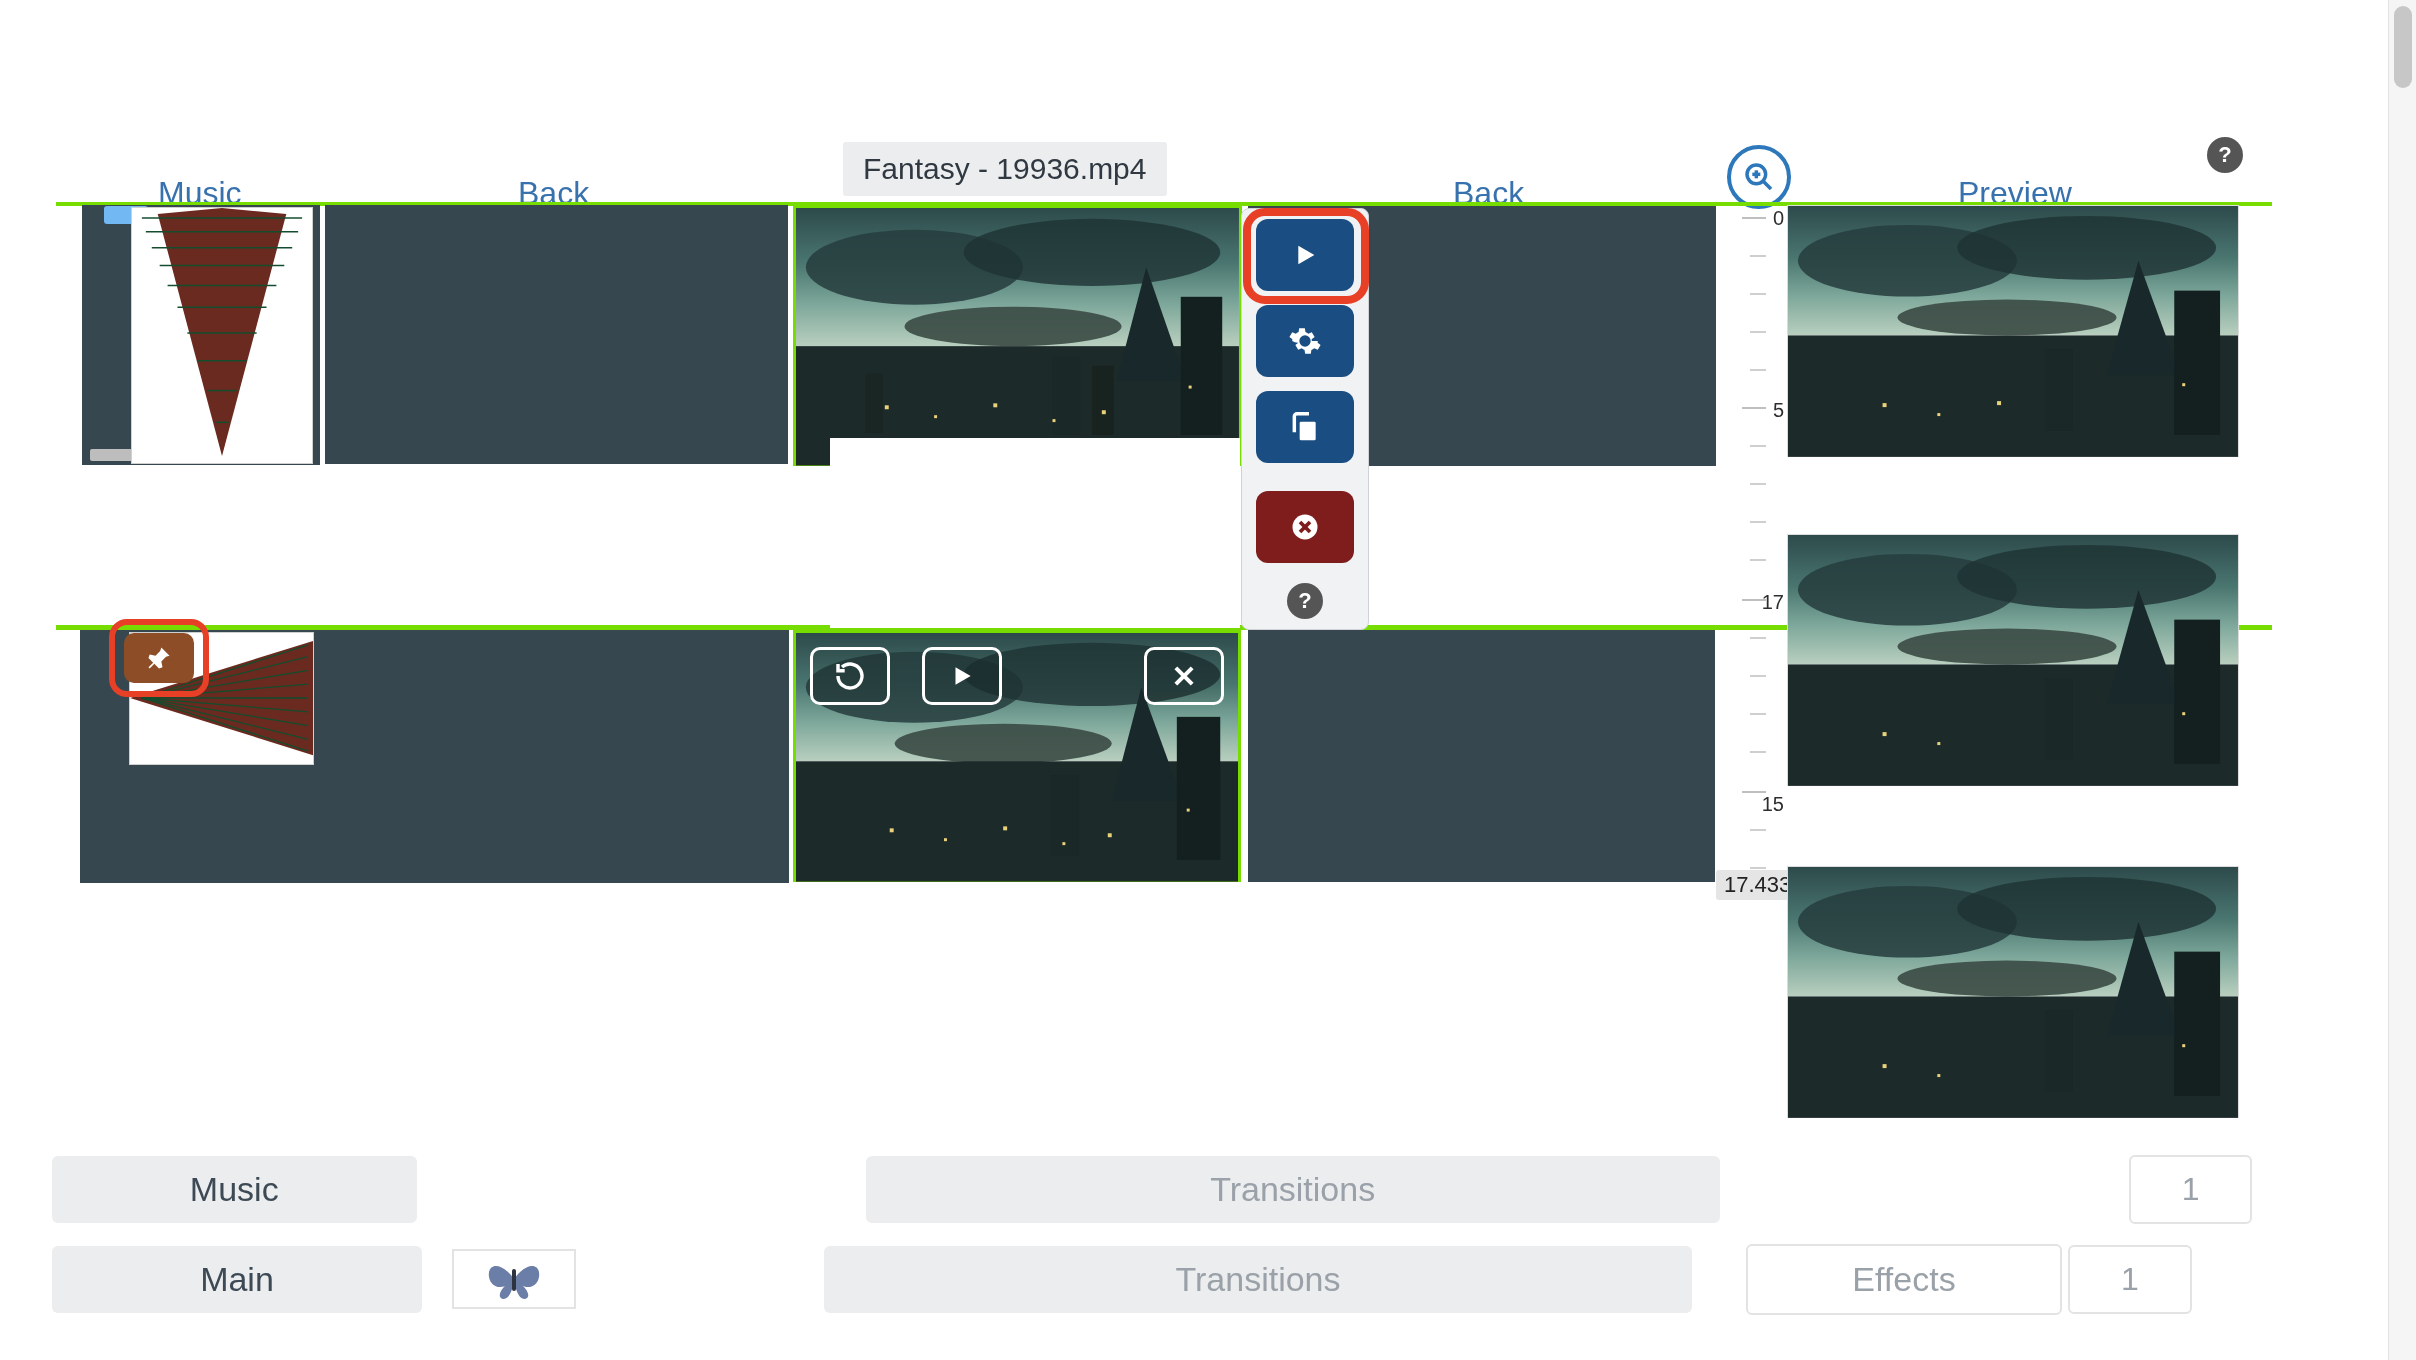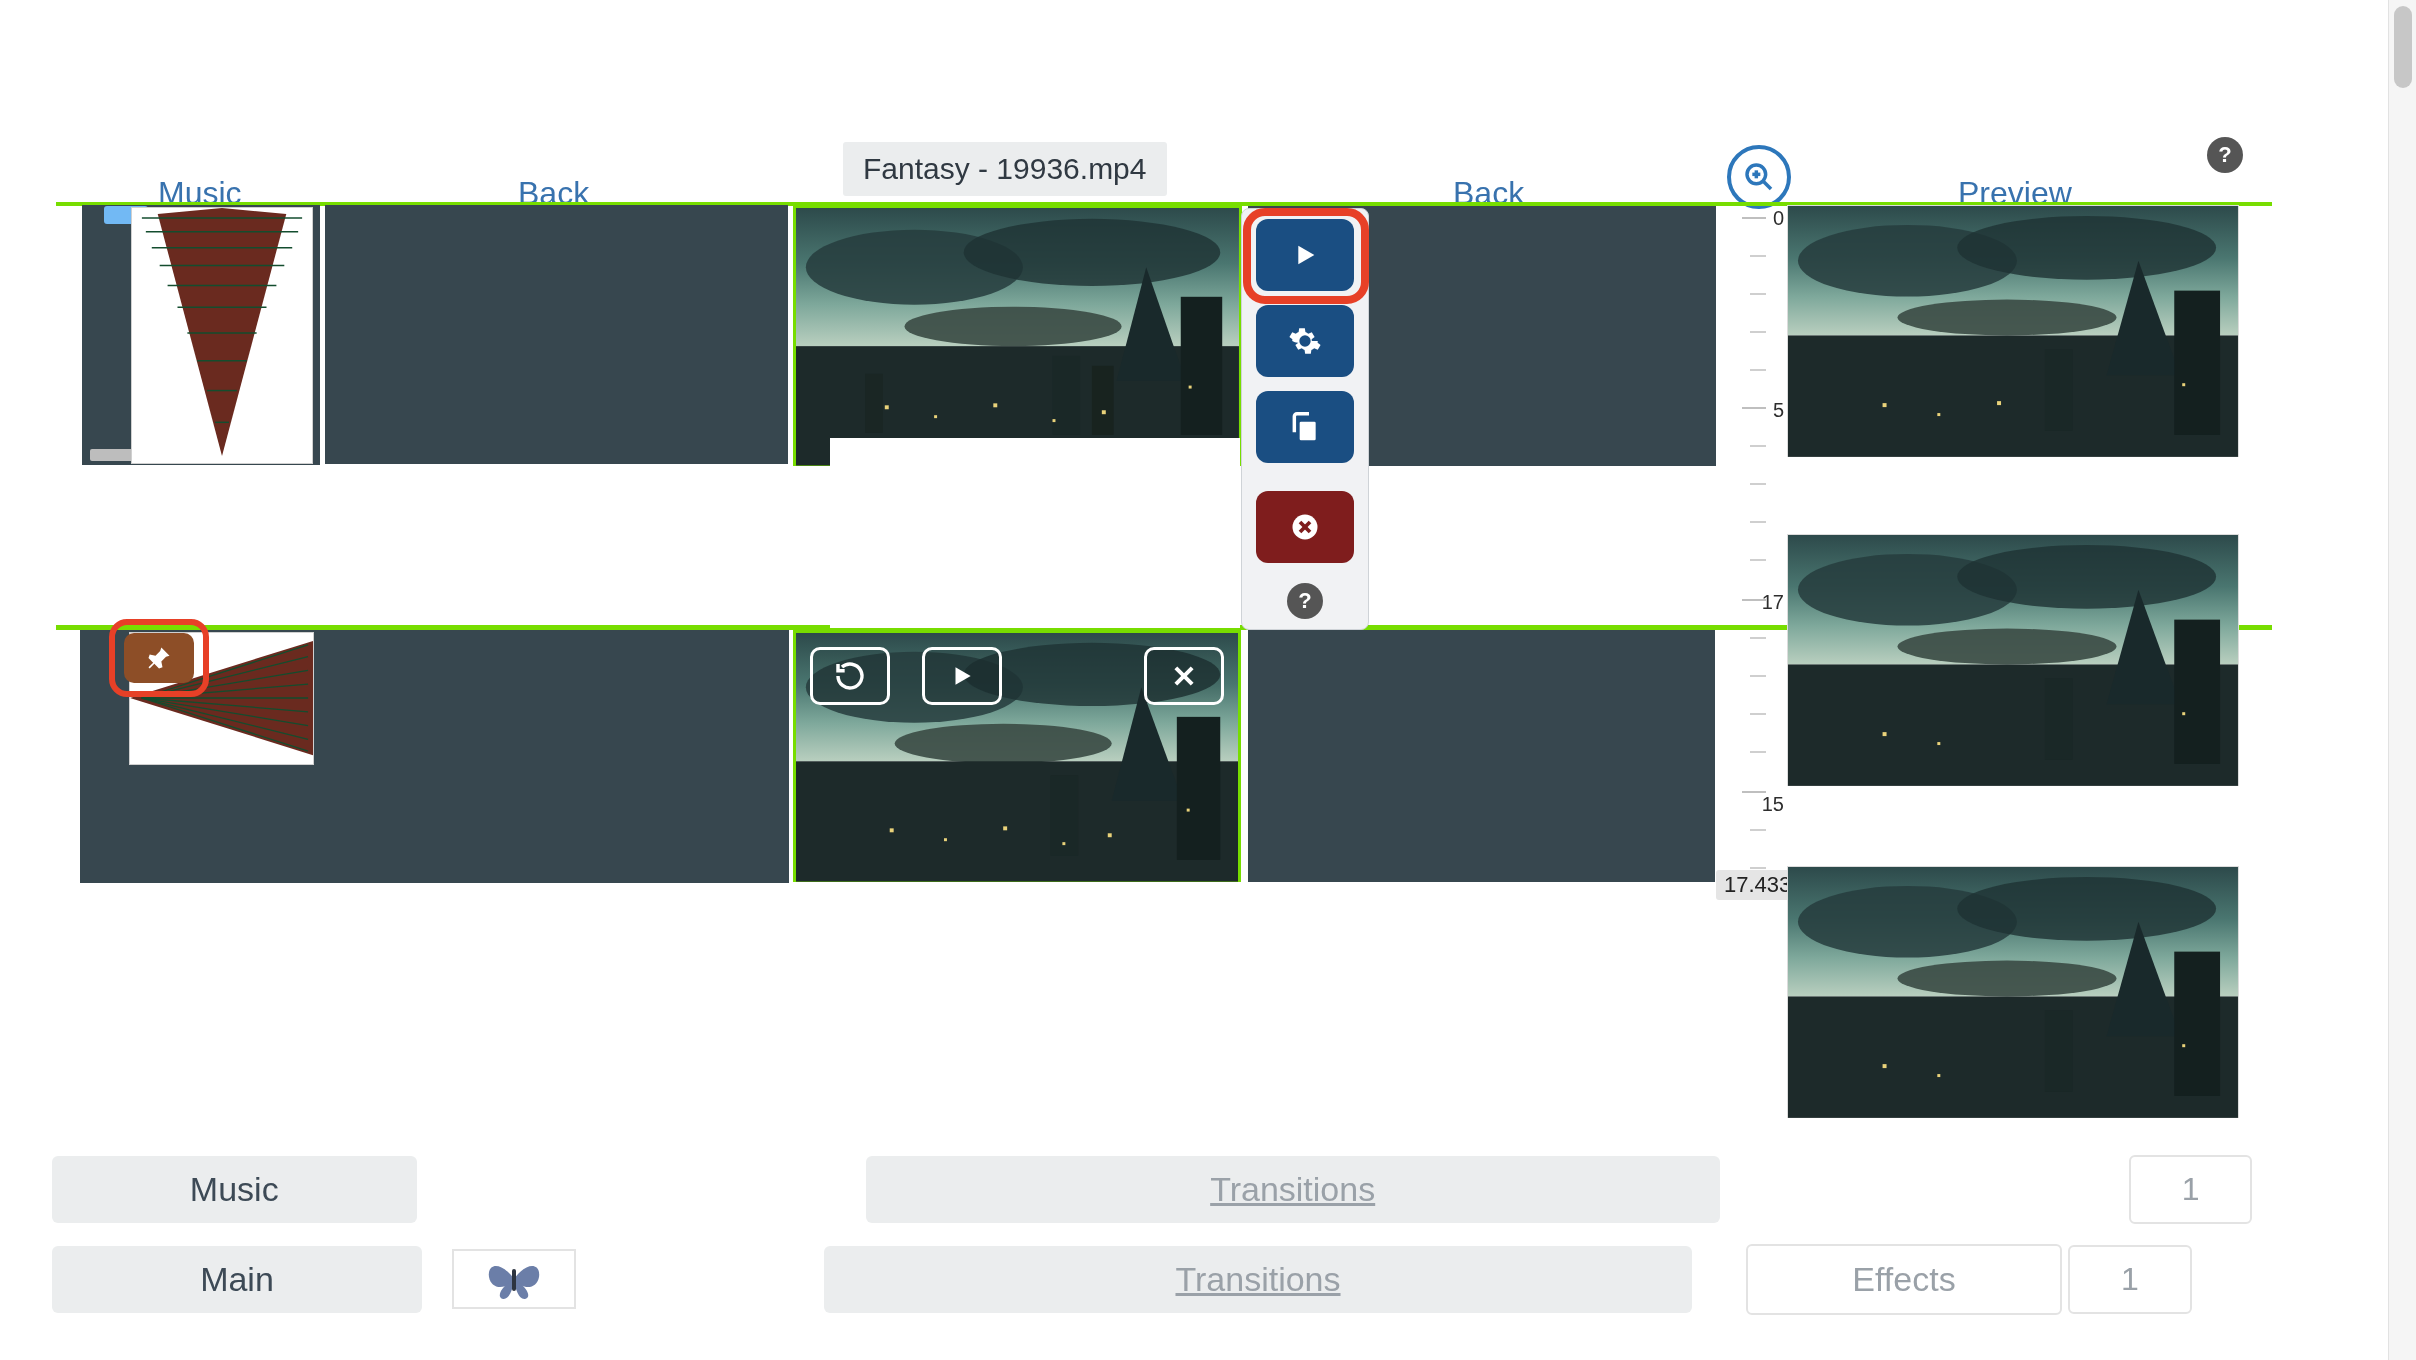--- a/index.html
+++ b/index.html
@@ -78,21 +78,21 @@
   .ruler .tick { position: absolute; left: 34px; width: 16px; height: 2px; background: #cfcfcf; }
   .ruler .tick.major { left: 26px; width: 24px; background: #bfbfbf; }
   .ruler .lab { position: absolute; right: 4px; font-size: 20px; color: #2e2e2e; }
 
   
   .preview-thumb { position: absolute; left: 1787px; width: 452px; height: 252px; border: 1px solid #dcdcdc; }
 
   
   .bottom-row { position: absolute; left: 52px; height: 74px; display: flex; align-items: center; }
   .b-btn { background: #ebedee; color: #3d4a56; font-size: 34px; padding: 14px 24px; border-radius: 6px; cursor: pointer; display:flex; align-items:center; justify-content:center; }
-  .b-btn.wide { width: 868px; justify-content: center; color: #9aa1a8; text-decoration: underline; }
+  .b-btn.wide { width: 868px; justify-content: center; color: #9aa1a8; }
   .b-btn.small { width: 124px; justify-content: center; font-size: 32px; color: #5a636b; }
   .b-btn.label { width: 370px; }
   .b-btn.outline { background:#fff; border:2px solid #e3e3e3; color:#9aa1a8; }
   .butterfly { width:124px; height:60px; border:2px solid #e3e3e3; display:flex; align-items:center; justify-content:center; }
 
   
   .end-marker { position: absolute; left: 1716px; top: 870px; background: #e5e5e5; color: #222; font-size: 22px; padding: 2px 8px; border-radius: 3px; }
 
   svg { display:block; }
 </style>

